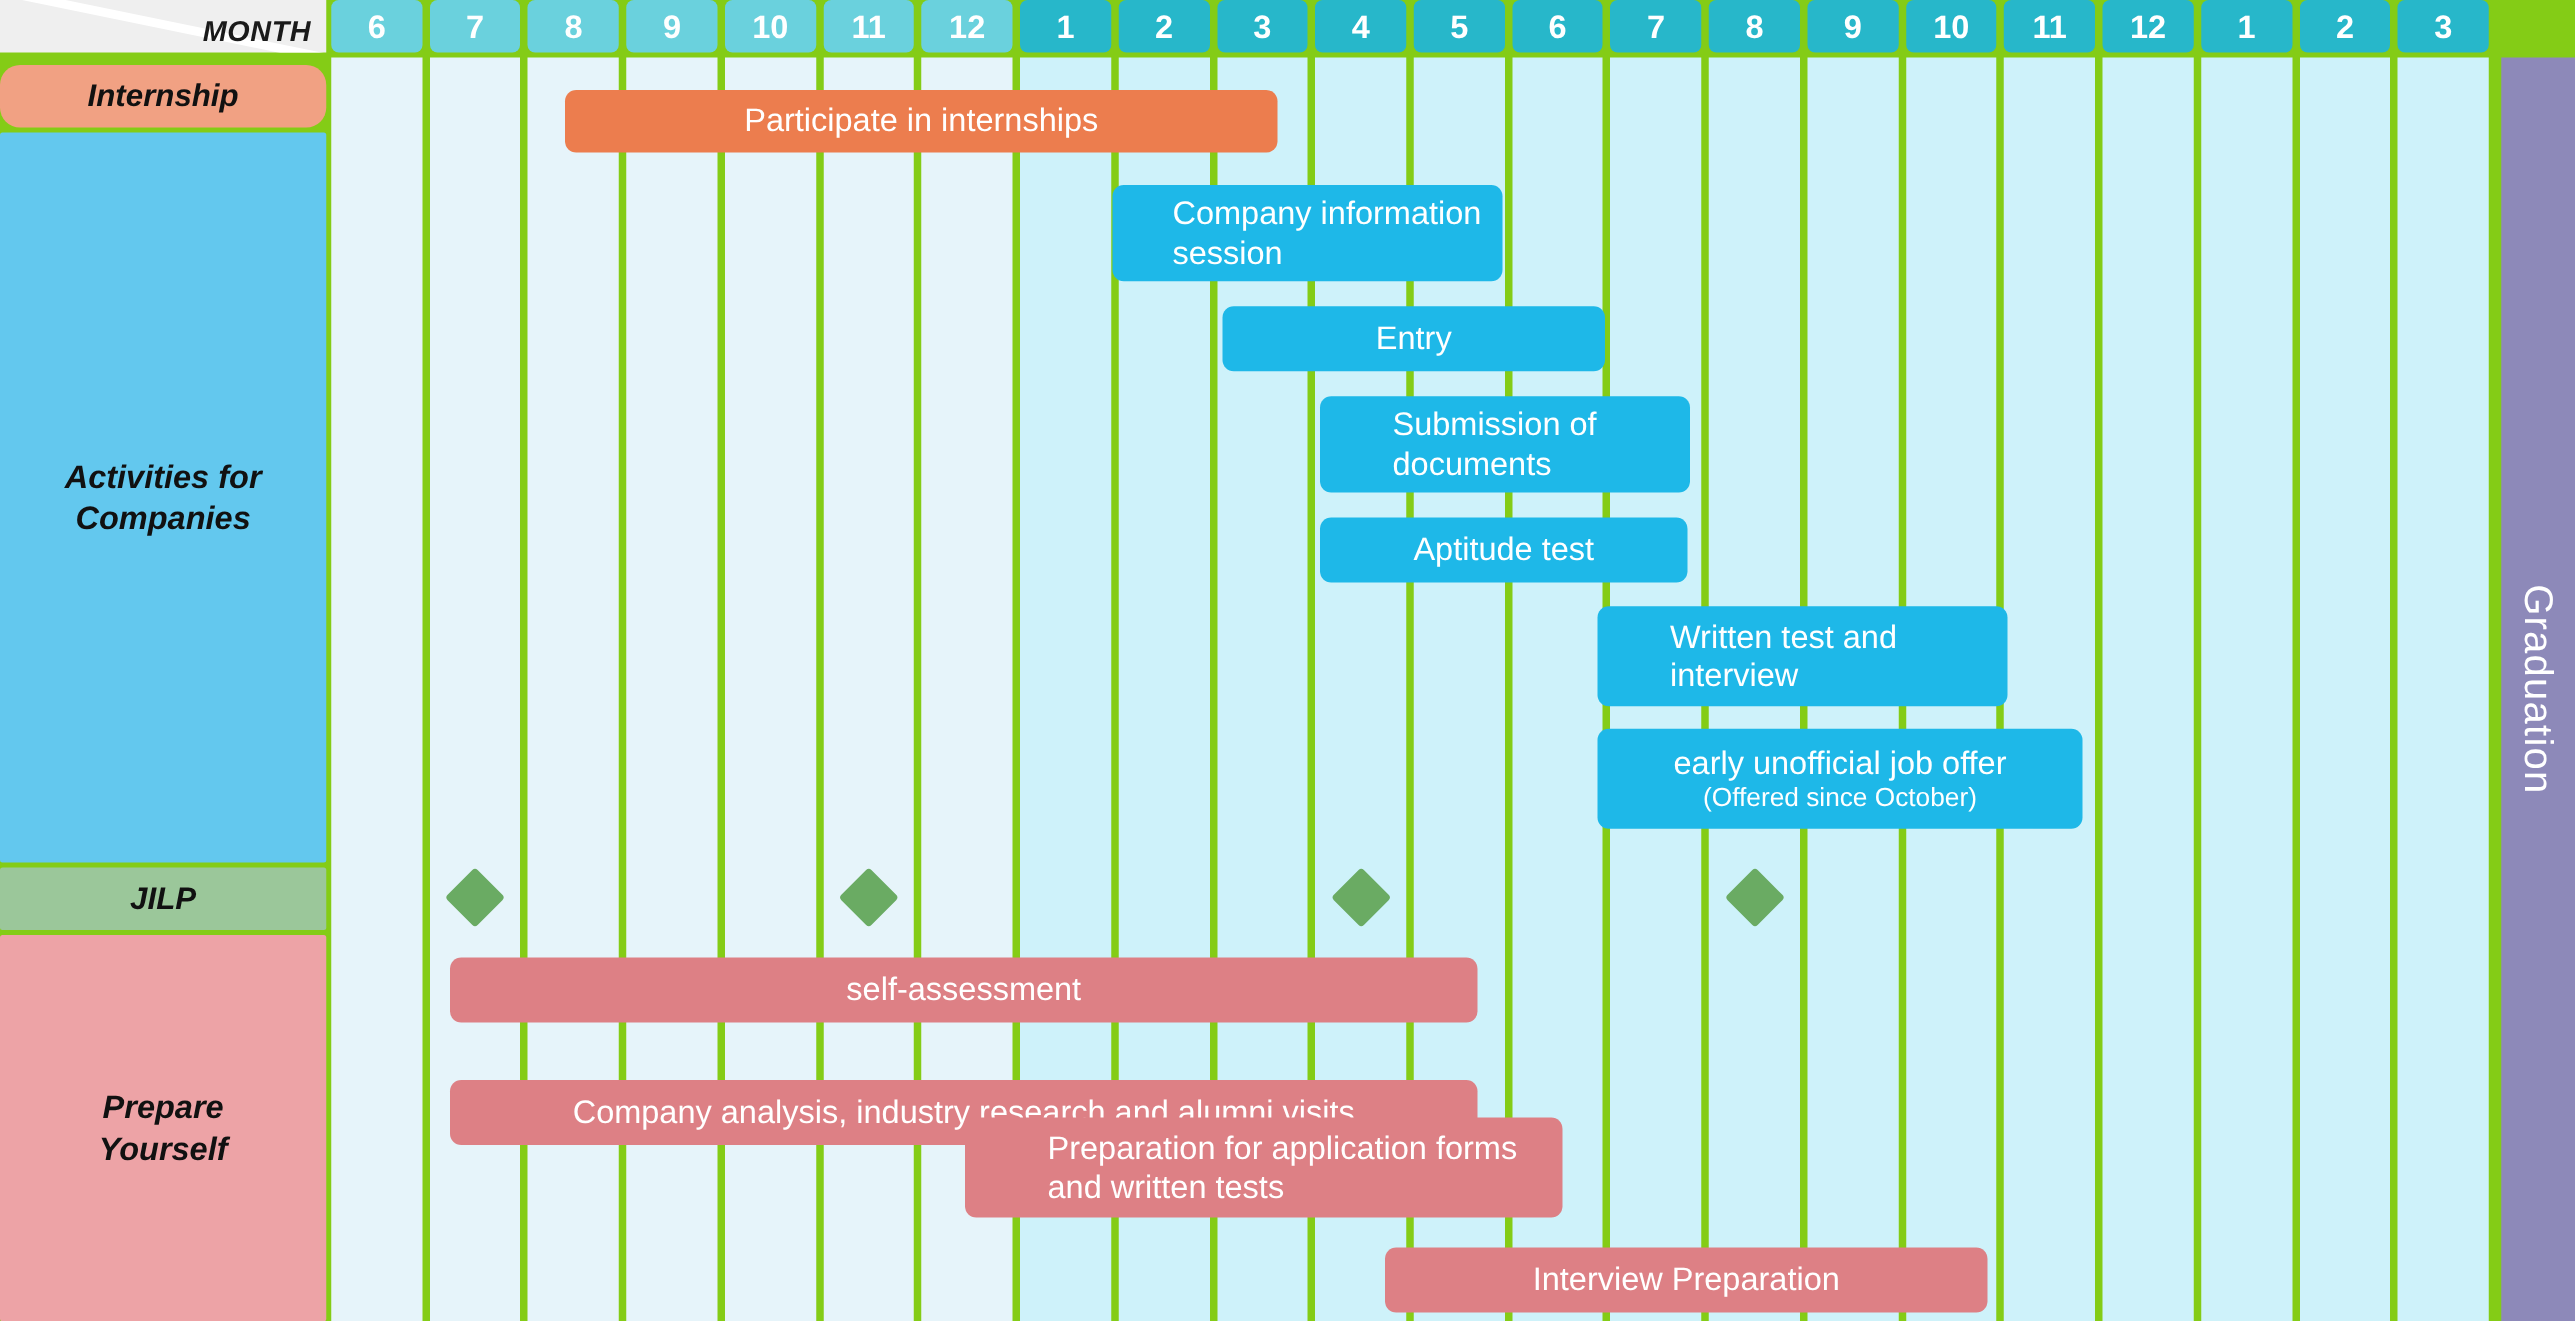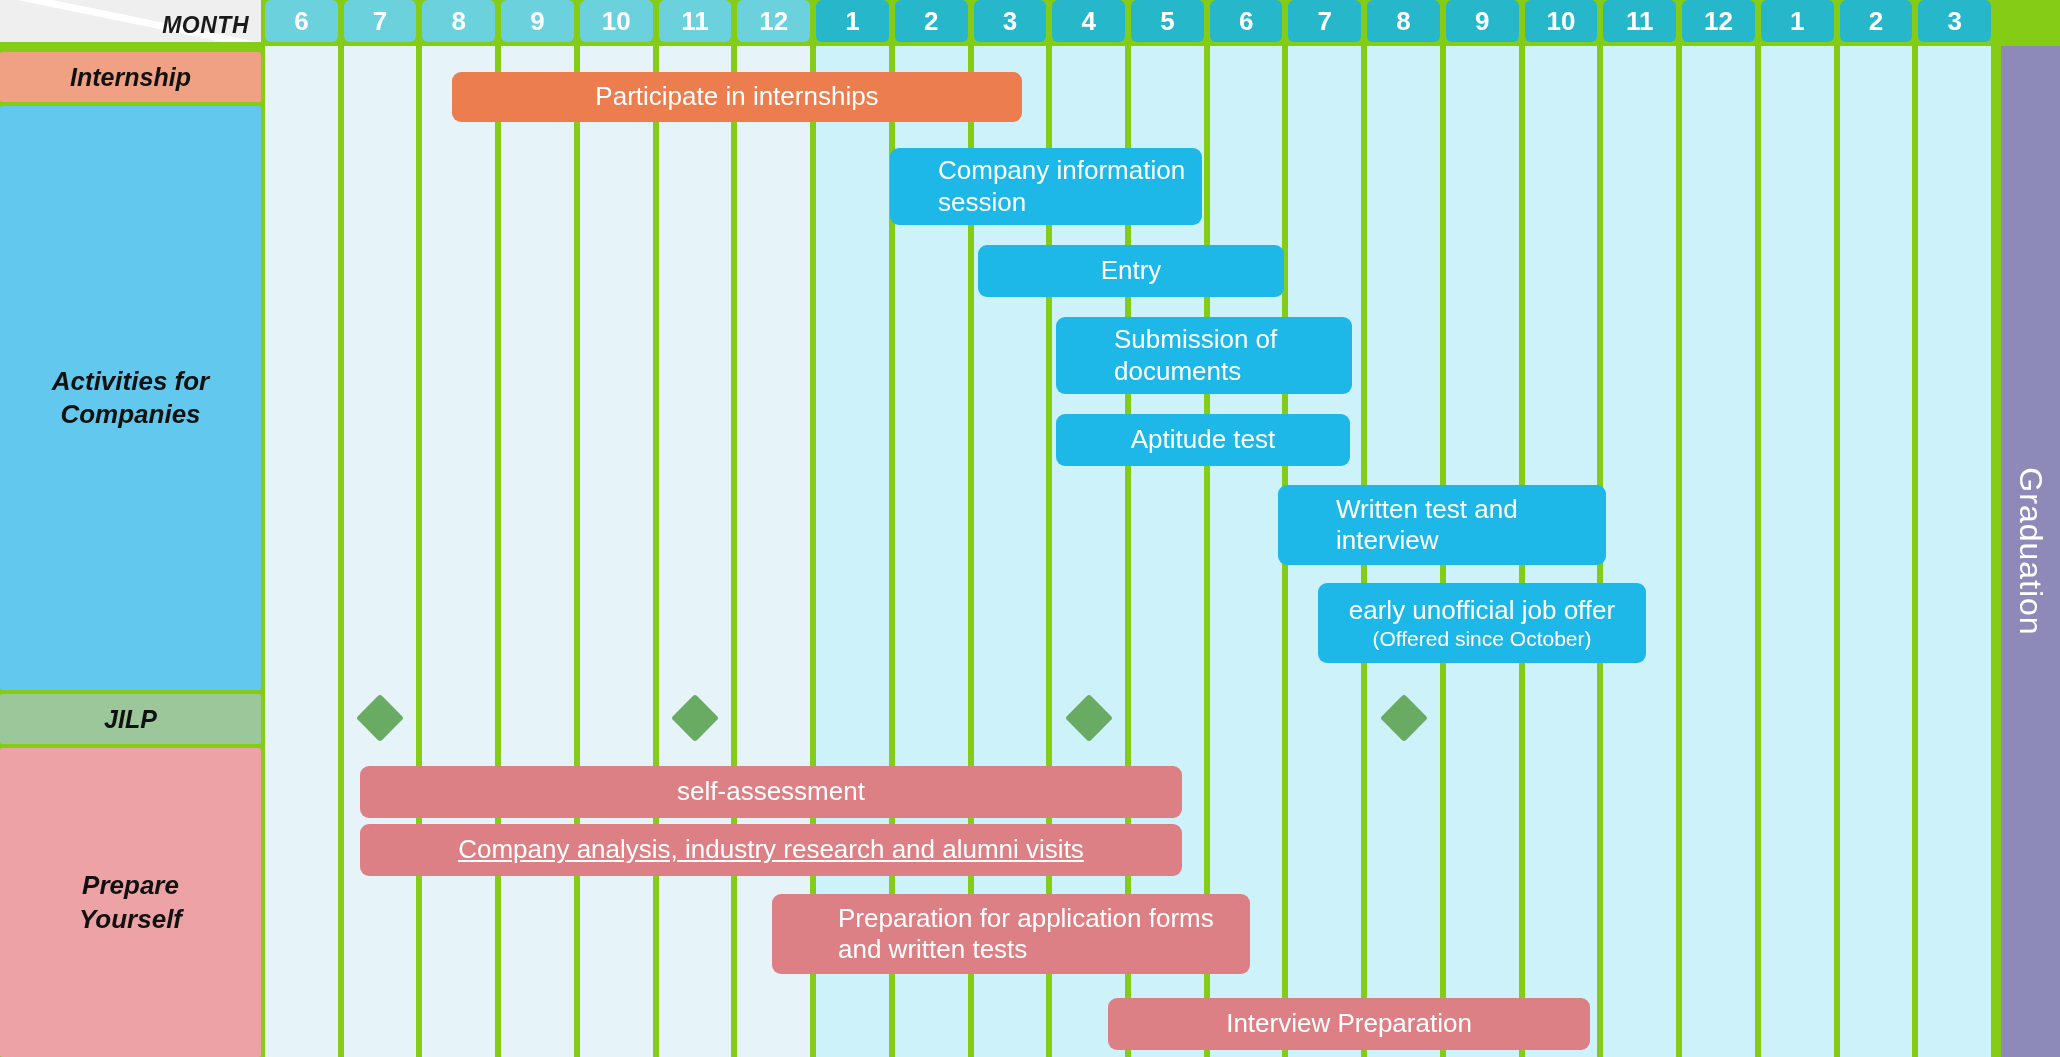--- a/index.html
+++ b/index.html
@@ -40,21 +40,21 @@
   .gcol.s2{background:#cef2fa;}
 
   
   .rlab{
     position:absolute;left:0;width:261px;
     display:flex;align-items:center;justify-content:center;
     text-align:center;font-style:italic;font-weight:bold;
     color:#111111;line-height:1.28;
     border-radius:2px;
   }
-  .rlab.internship{background:#f1a183;font-size:25px;}
+  .rlab.internship{background:#f1a183;font-size:25px;border-radius:16px;}
   .rlab.activities{background:#63c8ee;font-size:26px;}
   .rlab.jilp{background:#9bc79a;font-size:25px;}
   .rlab.prepare{background:#eda3a6;font-size:26px;align-items:center;}
 
   
   .bar{
     position:absolute;border-radius:9px;color:#ffffff;
     display:flex;align-items:center;
     box-sizing:border-box;
   }
@@ -179,39 +179,39 @@
   </div>
 
   <div class="bar blue center" style="left:1056px;top:414px;width:294px;height:52px;font-size:26px;">
     <span class="btxt">Aptitude test</span>
   </div>
 
   <div class="bar blue lead" style="left:1278px;top:485px;width:328px;height:80px;font-size:26px;padding:0 0 0 58px;">
     <span class="btxt">Written test and interview</span>
   </div>
 
-  <div class="bar blue center" style="left:1278px;top:583px;width:328px;height:80px;font-size:26px;margin-left:40px;">
+  <div class="bar blue center" style="left:1278px;top:583px;width:388px;height:80px;font-size:26px;">
     <span class="btxt">
       <span>early unofficial job offer</span>
       <span class="sub">(Offered since October)</span>
     </span>
   </div>
 
   <div id="milestones">
       <div class="diamond" style="left: 363.095px; top: 701px; width: 34px; height: 34px;"></div>
       <div class="diamond" style="left: 678.015px; top: 701px; width: 34px; height: 34px;"></div>
       <div class="diamond" style="left: 1071.66px; top: 701px; width: 34px; height: 34px;"></div>
       <div class="diamond" style="left: 1386.59px; top: 701px; width: 34px; height: 34px;"></div>
     </div>
 
   <div class="bar pink center" style="left:360px;top:766px;width:822px;height:52px;font-size:26px;">
     <span class="btxt">self-assessment</span>
   </div>
 
-  <div class="bar pink center" style="left:360px;top:824px;width:822px;height:52px;font-size:26px;text-decoration:underline;">
+  <div class="bar pink center" style="left:360px;top:864px;width:822px;height:52px;font-size:26px;">
     <span class="btxt">Company analysis, industry research and alumni visits</span>
   </div>
 
   <div class="bar pink lead" style="left:772px;top:894px;width:478px;height:80px;font-size:26px;padding:0 0 0 66px;">
     <span class="btxt">Preparation for application forms and written tests</span>
   </div>
 
   <div class="bar pink center" style="left:1108px;top:998px;width:482px;height:52px;font-size:26px;">
     <span class="btxt">Interview Preparation</span>
   </div>

